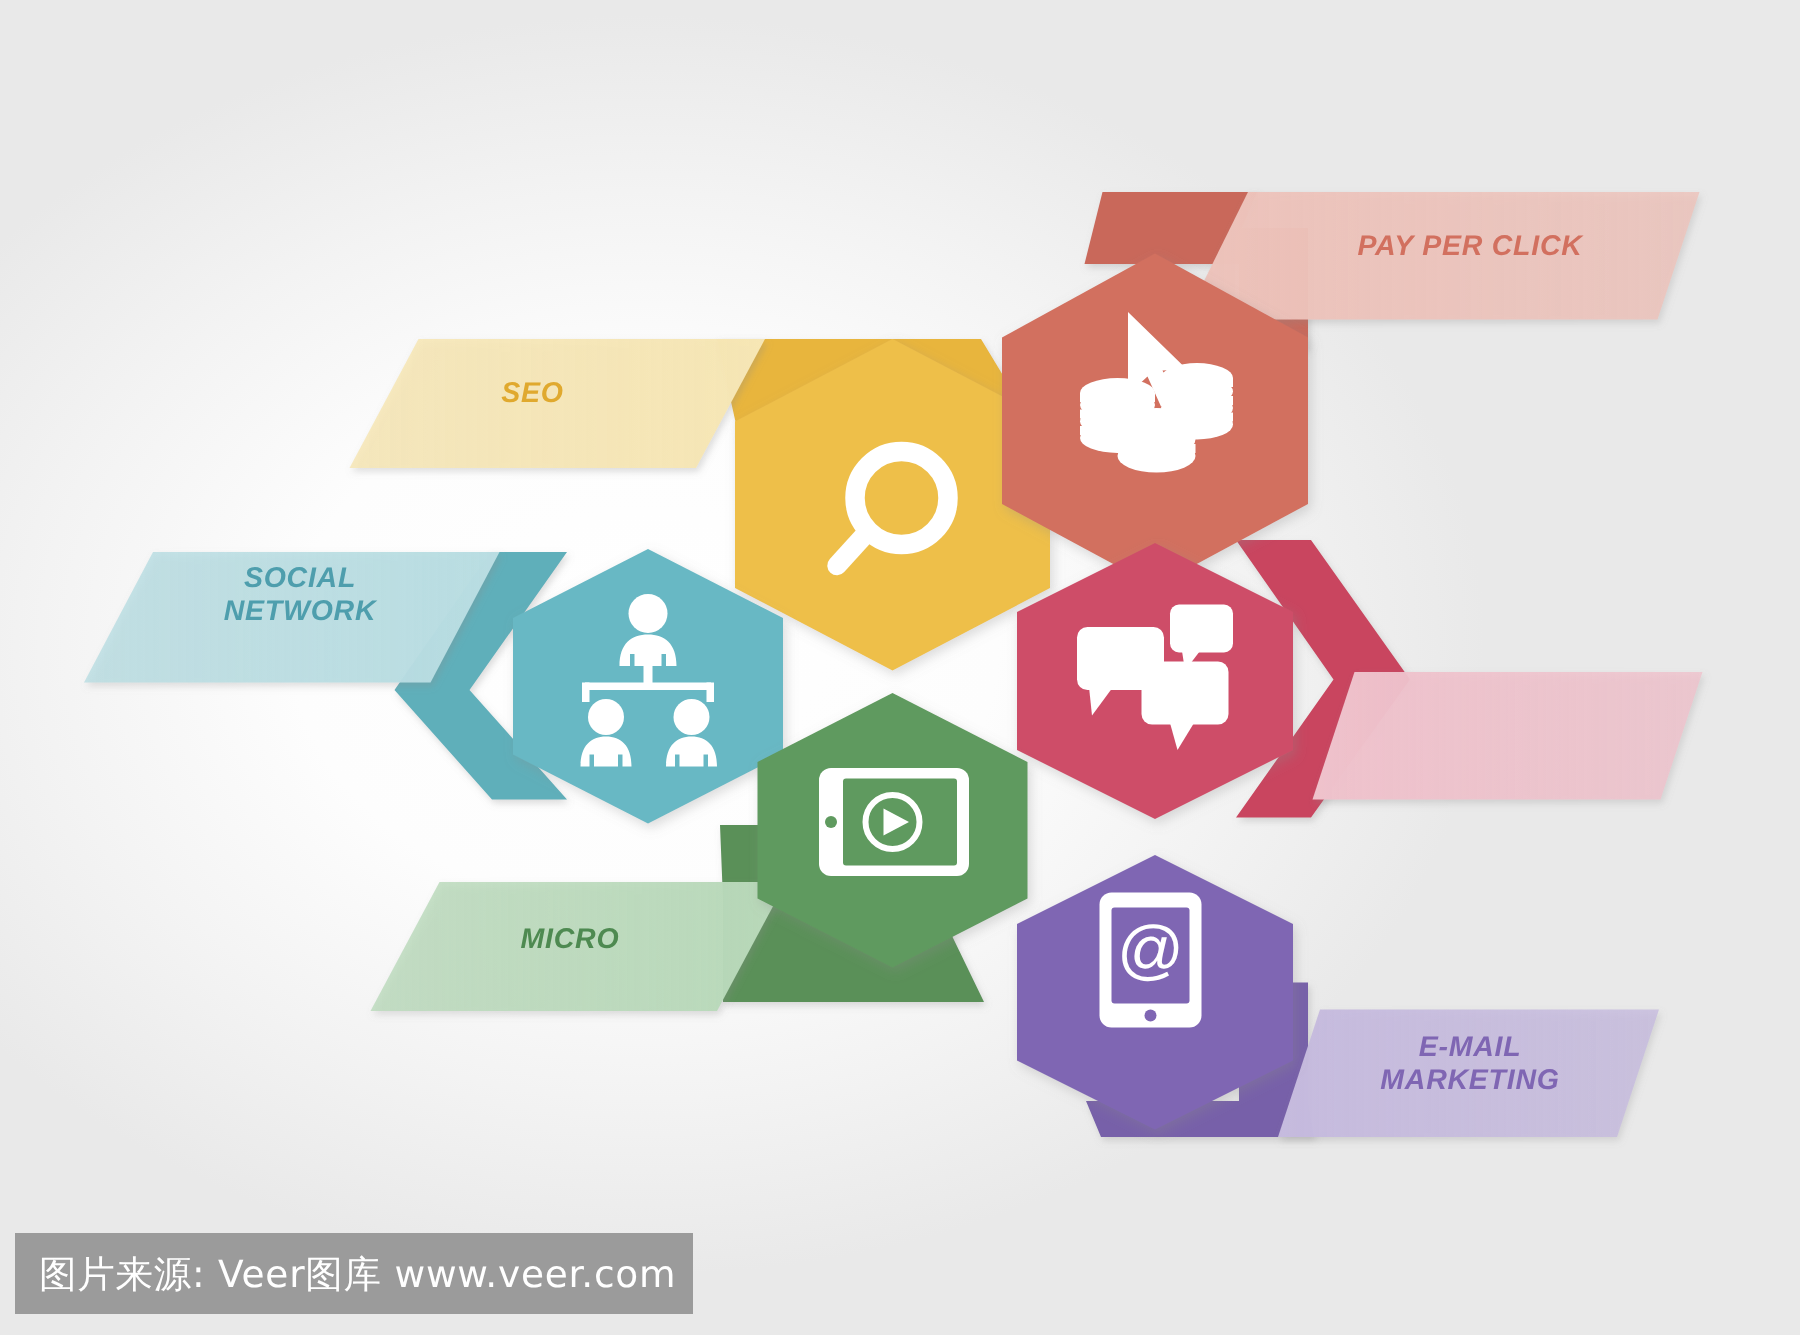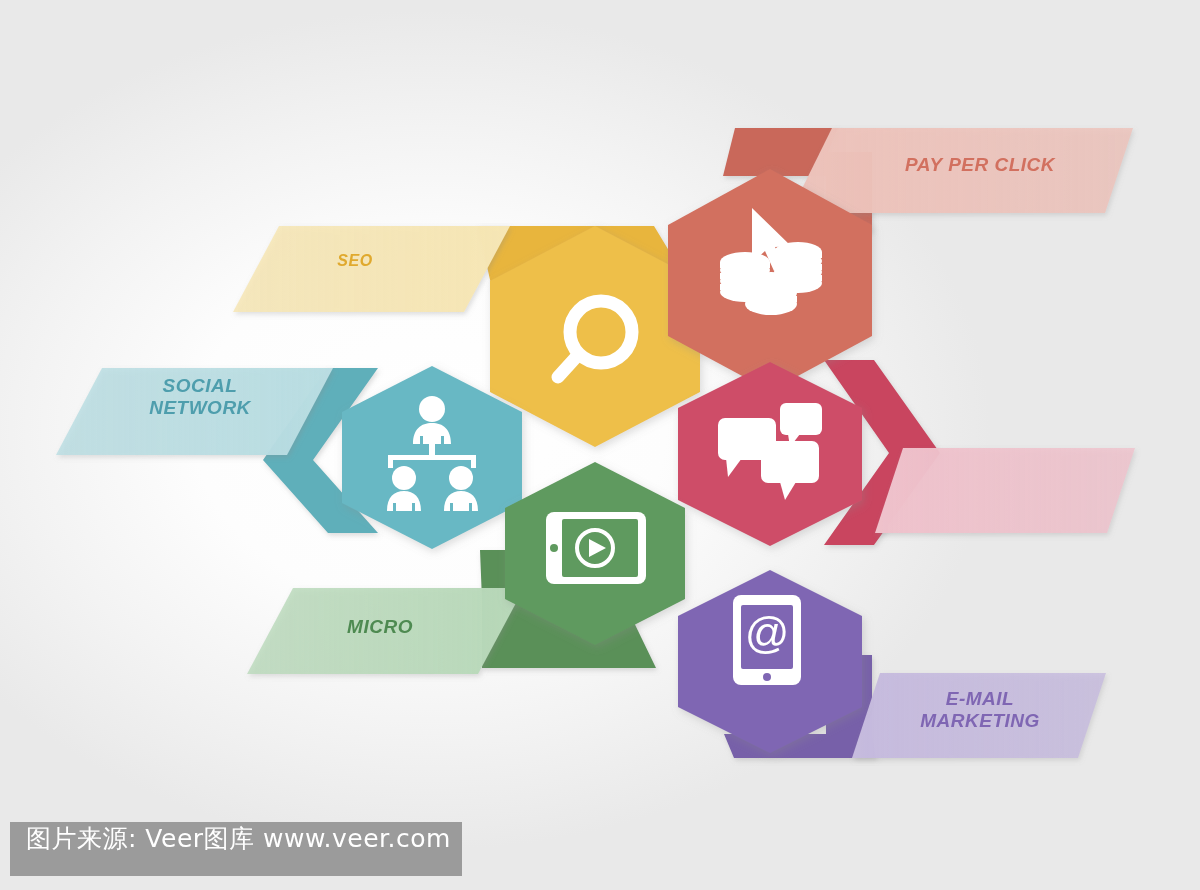--- a/index.html
+++ b/index.html
@@ -22,32 +22,32 @@
   .label{
     position:absolute;
     font-style:italic;
     font-weight:bold;
     letter-spacing:0.5px;
     text-align:center;
     line-height:1.18;
     white-space:pre-line;
     user-select:none;
   }
-  .lbl-seo{left:300px;top:252px;width:110px;font-size:16px;color:#E0A92E;}
+  .lbl-seo{left:300px;top:252px;width:110px;font-size:19px;color:#E0A92E;}
   .lbl-ppc{left:880px;top:154px;width:200px;font-size:19px;color:#D2705F;}
   .lbl-social{left:120px;top:375px;width:160px;font-size:19px;color:#4E9EAD;}
   .lbl-micro{left:900px;top:455px;width:190px;font-size:19px;color:#CE4D68;}
   .lbl-video{left:325px;top:616px;width:110px;font-size:19px;color:#4E8A51;}
   .lbl-email{left:880px;top:688px;width:200px;font-size:19px;color:#7F66B3;}
 
   #watermark{
     position:absolute;left:10px;top:822px;
     width:452px;height:54px;
     background:#9b9b9b;
-    display:flex;align-items:flex-start;
+    display:flex;align-items:center;
   }
   #watermark .wm-text{
     color:#ffffff;font-size:25px;font-weight:normal;
     padding-left:16px;letter-spacing:0.5px;
     font-family:"DejaVu Sans", sans-serif;
     white-space:nowrap;
   }
 </style>
 </head>
 <body>

